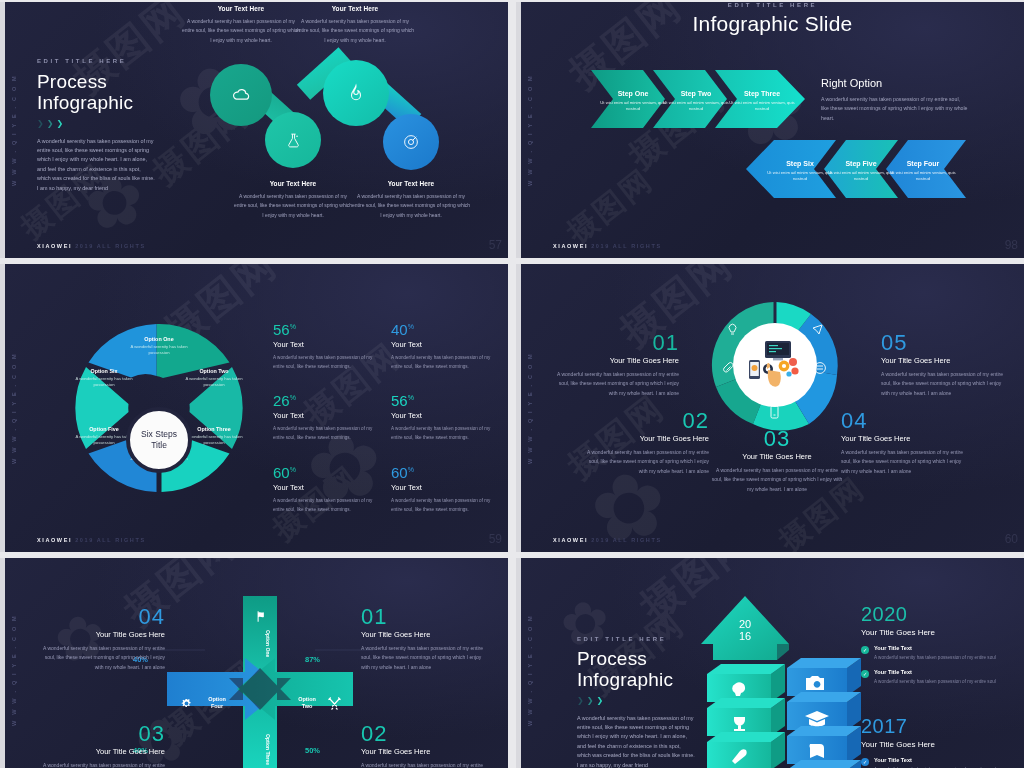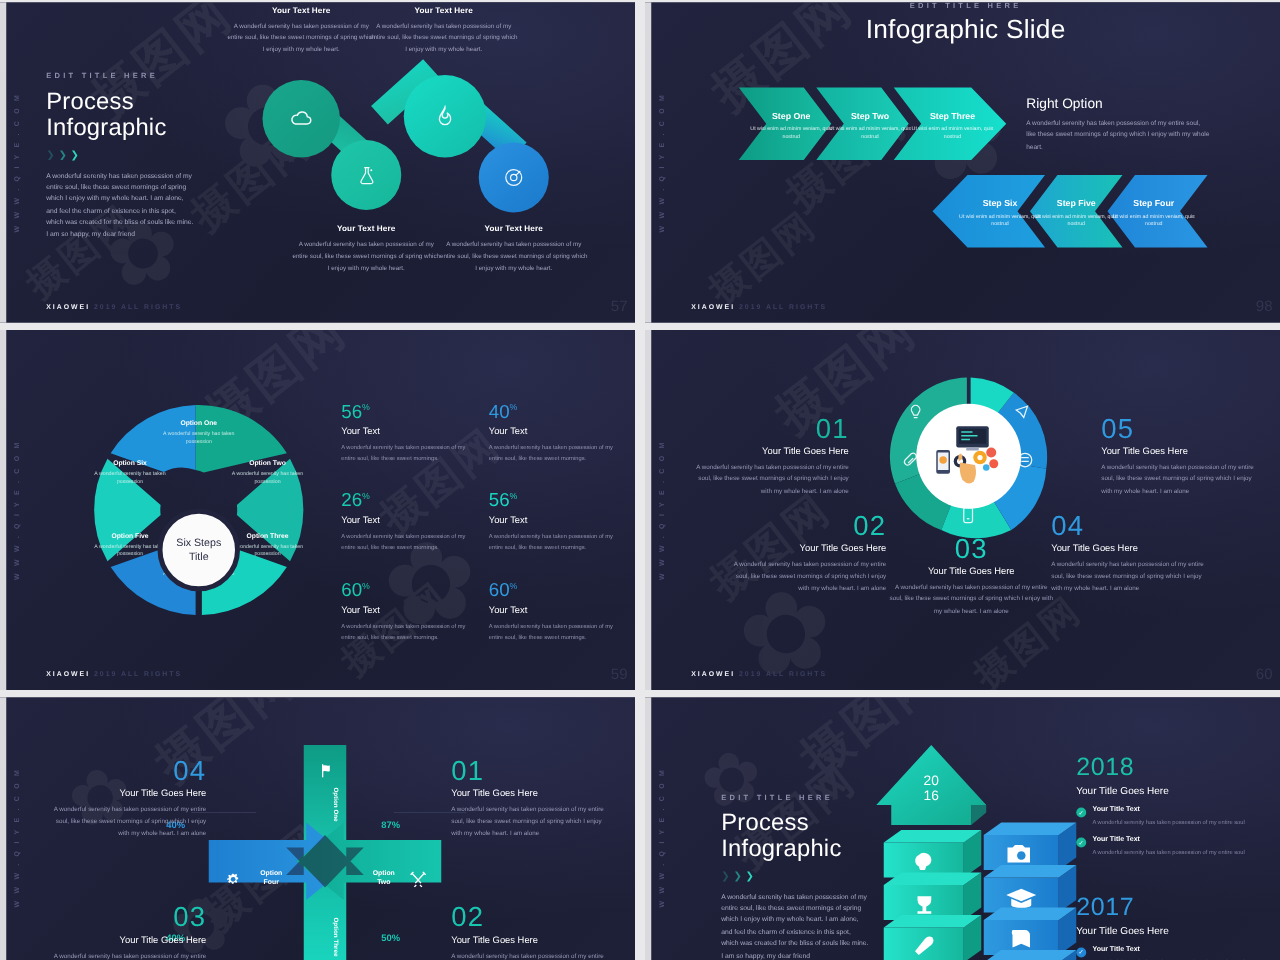--- a/index.html
+++ b/index.html
@@ -647,21 +647,21 @@
       <text x="38" y="132" fill="#fff" font-size="11" text-anchor="middle" font-family="Liberation Sans">20</text>
       <g fill="#fff">
         <path d="M27 20 h4 l2-2 h6 l2 2 h4 v12 h-18z M38 23 a3.4 3.4 0 1 0 .1 0z"></path>
         <path d="M26 58 l12-5 12 5 -12 5z M30 61 v5 c0 3 16 3 16 0 v-5 l-8 3.4z"></path>
         <path d="M31 86 h10 a4 4 0 0 1 4 4 v10 l-7-3 -7 3 v-10 a4 4 0 0 1 0-4z"></path>
       </g>
     </svg>
 
     <div style="position:absolute;left:340px;top:46px;width:150px;">
       <div>
-        <div class="yr" style="color:#1bbfa9">2018</div>
+        <div class="yr" style="color:#1bbfa9">2020</div>
         <div class="yrt">Your Title Goes Here</div>
         <div class="ck">
           <span class="ckdot" style="background:#16b79b">✓</span>
           <div>
               <h6>Your Title Text</h6>
               <p>A wonderful serenity has taken possession of my entire soul</p>
             </div>
         </div>
         <div class="ck">
           <span class="ckdot" style="background:#16b79b">✓</span>

